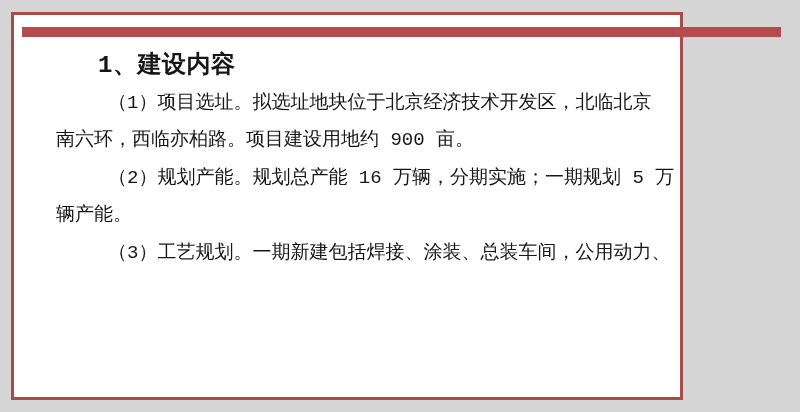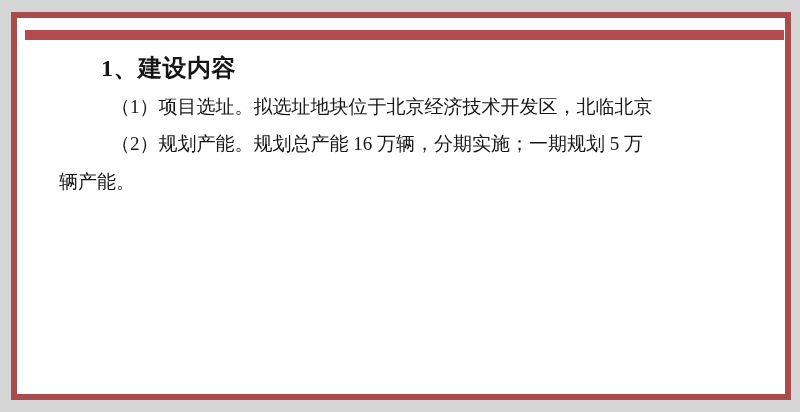--- a/index.html
+++ b/index.html
@@ -8,25 +8,26 @@
     width: 800px;
     height: 412px;
     overflow: hidden;
     background: #d5d5d5;
     font-family: "Liberation Serif", "DejaVu Serif", serif;
   }
   .page {
     position: absolute;
     left: 11px;
     top: 12px;
-    width: 780px;
+    width: 672px;
     height: 388px;
     box-sizing: border-box;
     background: #ffffff;
-    border: 6px solid #6d28d9;
+    border: 3px solid #6d28d9;
+    font-family: Liberation Mono, monospace;
   }
   .accent-bar {
     position: absolute;
     left: 8px;
     top: 12px;
     width: 759px;
     height: 10px;
     background: #b34b4f;
   }
   .content {
@@ -57,18 +58,20 @@
 </style>
 </head>
 <body style="background: rgb(213, 213, 213);">
 
 <div class="page" style="background: rgb(255, 255, 255); border-color: rgb(169, 75, 75);">
   <div class="accent-bar" style="background: rgb(179, 75, 79);"></div>
   <div class="content" style="color: rgb(22, 22, 22);">
     <div class="heading">1、建设内容</div>
 
     <div class="line first">（1）项目选址。拟选址地块位于北京经济技术开发区，北临北京</div>
+    <div class="line">南六环，西临亦柏路。项目建设用地约 900 亩。</div>
 
     <div class="line first">（2）规划产能。规划总产能 16 万辆，分期实施；一期规划 5 万</div>
     <div class="line">辆产能。</div>
 
+    <div class="line first">（3）工艺规划。一期新建包括焊接、涂装、总装车间，公用动力、</div>
   </div>
 </div>
 
 </body></html>

